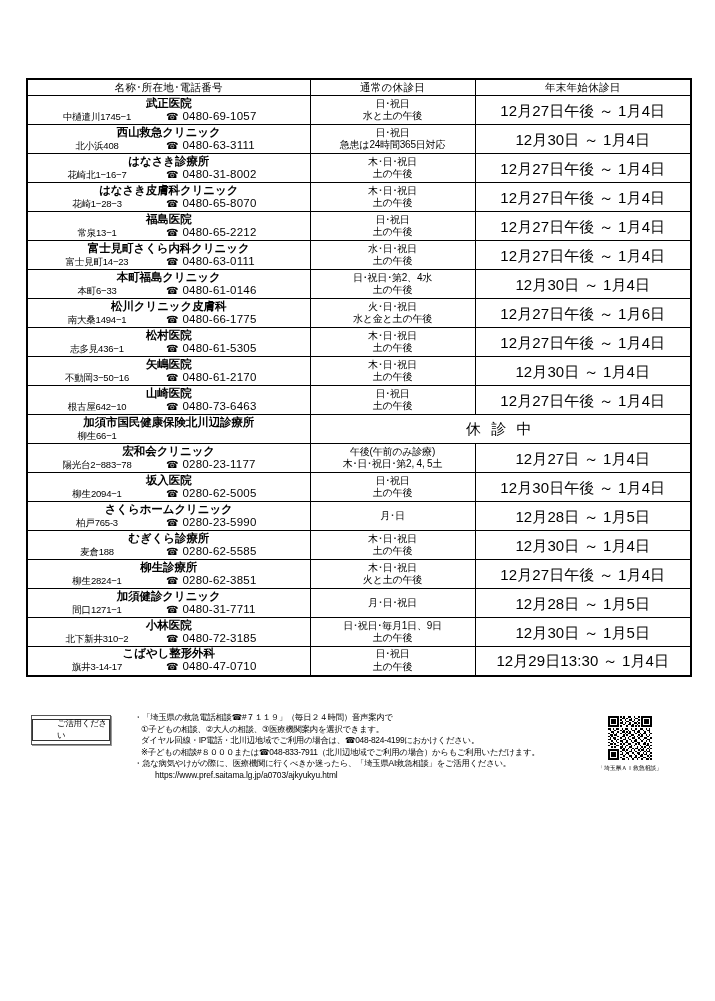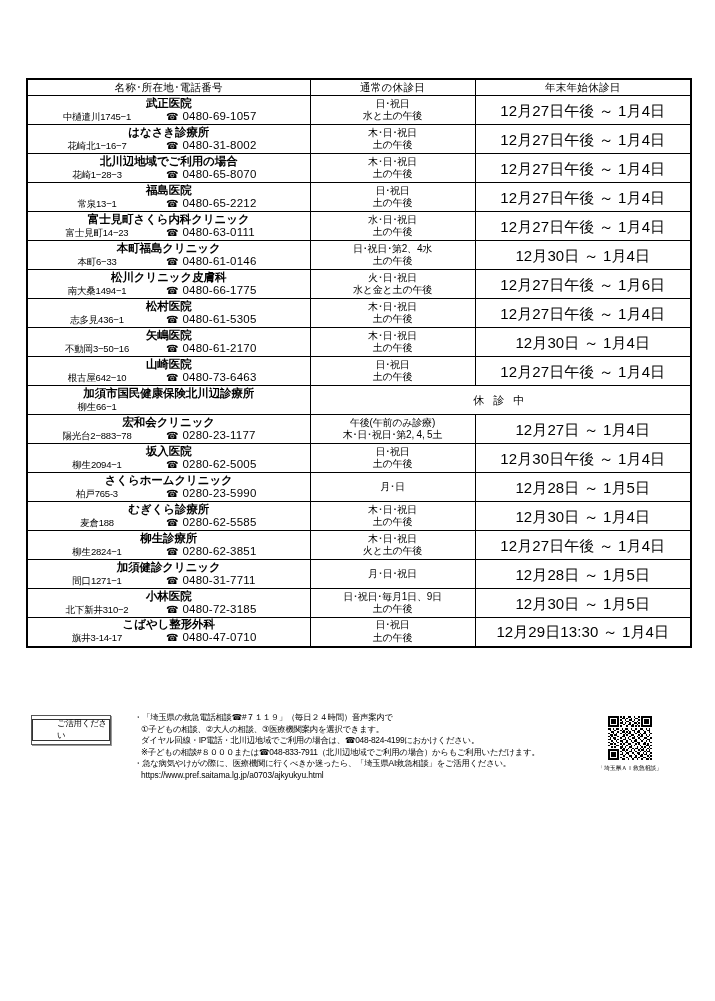--- a/index.html
+++ b/index.html
@@ -110,21 +110,21 @@
 
   td.ny-cell {
     font-size: 15px;
     line-height: 13px;
     letter-spacing: 0.1px;
     white-space: nowrap;
     margin-top: 44px;
   }
 
   td.merged-cell {
-    font-size: 11px;
+    font-size: 15px;
     letter-spacing: 3px;
   }
 
   
   .footer {
     position: absolute;
     left: 26px;
     top: 710px;
     width: 664px;
     height: 85px;
@@ -163,20 +163,21 @@
   .note-line {
     font-size: 8.4px;
     line-height: 11.6px;
     white-space: nowrap;
     letter-spacing: -0.25px;
   }
   .note-line.indent { padding-left: 7px; }
   .note-line.url {
     padding-left: 7px;
     letter-spacing: -0.1px;
+    margin-left: 14px;
   }
 
   .qr-block {
     position: absolute;
     left: 549px;
     top: 6px;
     width: 110px;
     text-align: center;
   }
   .qr-code {
@@ -221,35 +222,49 @@
               </span>
             </td>
             <td class="reg-cell">
               <span class="l1">日･祝日</span>
               <span class="l2">水と土の午後</span>
             </td>
             <td class="ny-cell">12月27日午後 ～ 1月4日</td>
           </tr>
           <tr>
             <td class="name-cell">
+              <span class="fac-name">西山救急クリニック</span>
+              <span class="fac-line2">
+                <span class="fac-addr">北小浜408</span>
+                <span class="fac-tel"><span class="tel-ico">☎</span><span>0480-63-3111</span></span>
+              </span>
+            </td>
+            <td class="reg-cell">
+              <span class="l1">日･祝日</span>
+              <span class="l2">急患は24時間365日対応</span>
+            </td>
+            <td class="ny-cell">12月30日 ～ 1月4日</td>
+          </tr>
+          <tr>
+            <td class="name-cell">
               <span class="fac-name">はなさき診療所</span>
               <span class="fac-line2">
                 <span class="fac-addr">花崎北1−16−7</span>
                 <span class="fac-tel"><span class="tel-ico">☎</span><span>0480-31-8002</span></span>
               </span>
             </td>
             <td class="reg-cell">
               <span class="l1">木･日･祝日</span>
               <span class="l2">土の午後</span>
             </td>
             <td class="ny-cell">12月27日午後 ～ 1月4日</td>
           </tr>
           <tr>
             <td class="name-cell">
-              <span class="fac-name">北川辺地域でご利用の場合</span>
+              <span class="fac-name">はなさき皮膚科クリニック</span>
               <span class="fac-line2">
                 <span class="fac-addr">花崎1−28−3</span>
                 <span class="fac-tel"><span class="tel-ico">☎</span><span>0480-65-8070</span></span>
               </span>
             </td>
             <td class="reg-cell">
               <span class="l1">木･日･祝日</span>
               <span class="l2">土の午後</span>
             </td>
             <td class="ny-cell">12月27日午後 ～ 1月4日</td>

